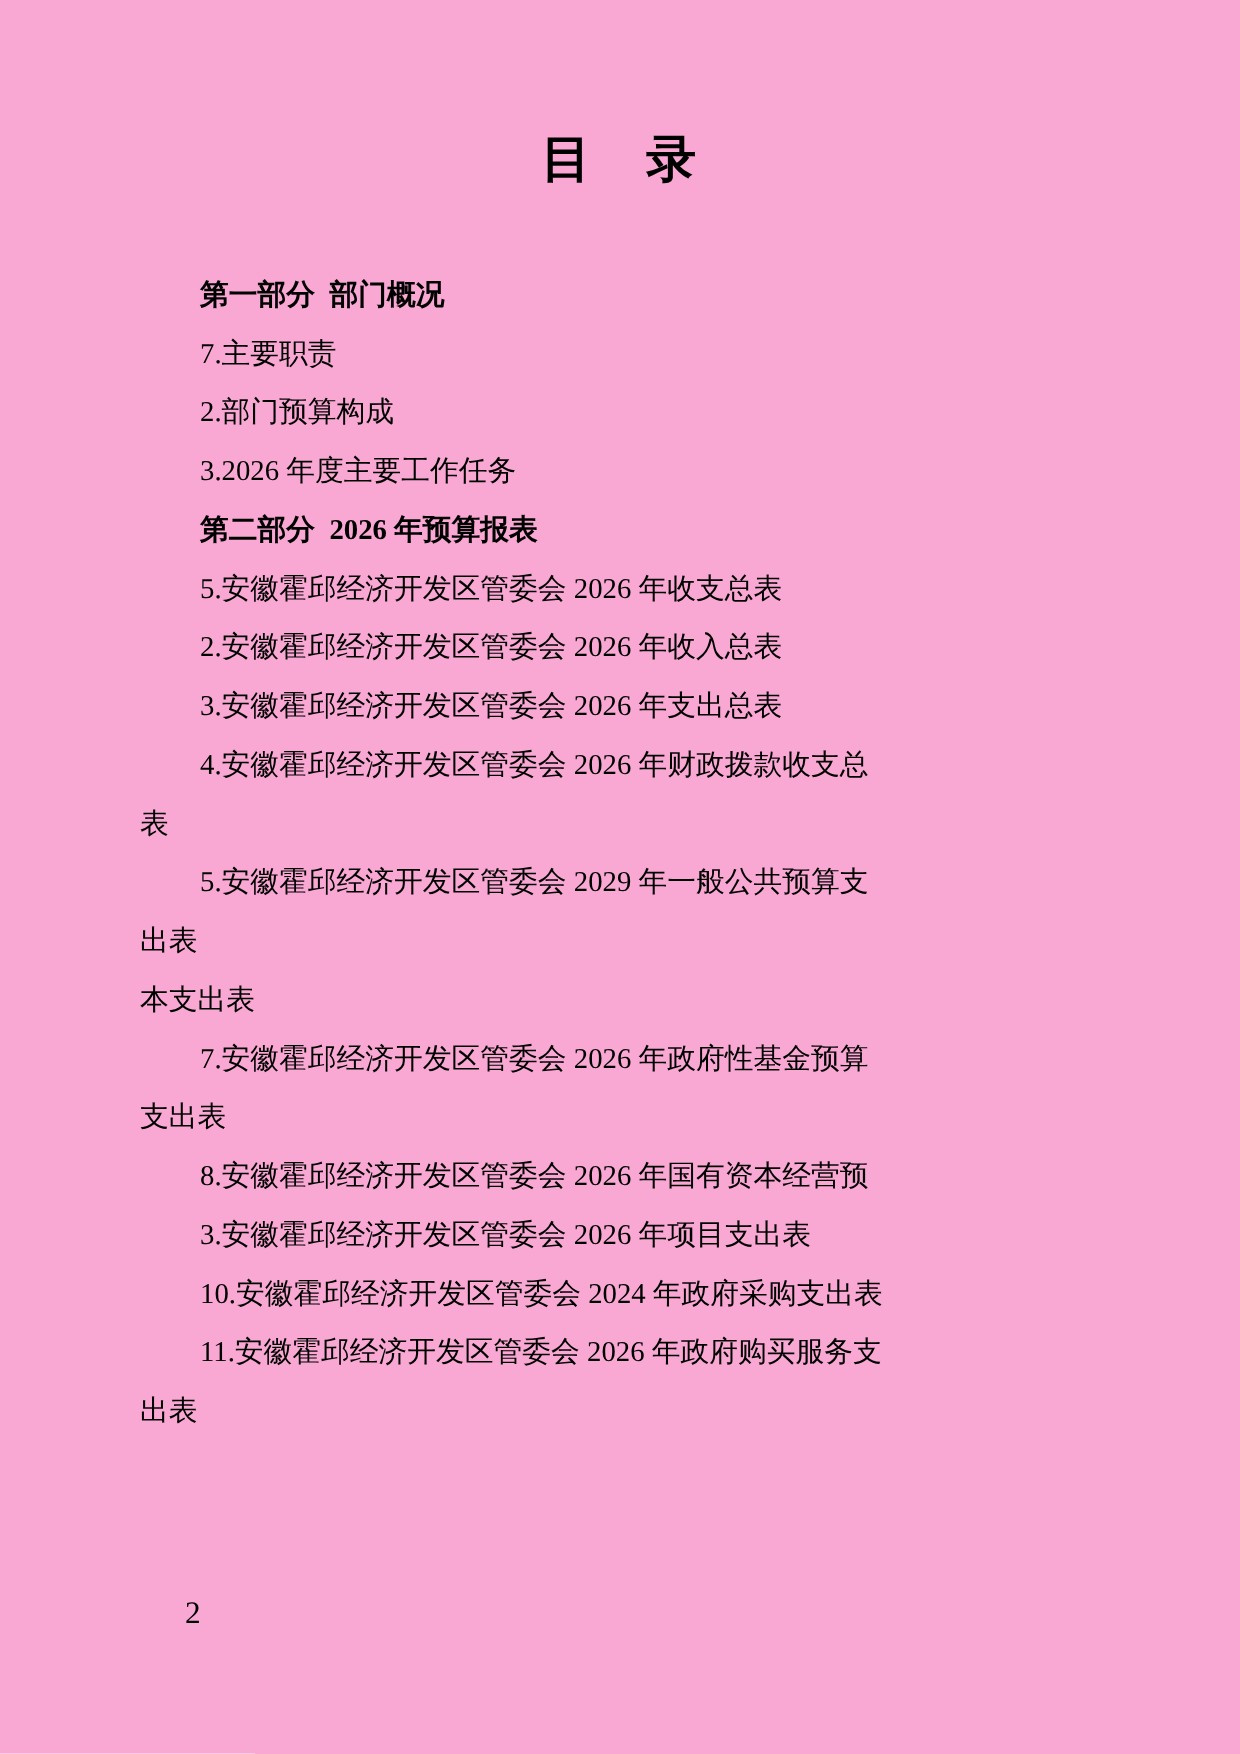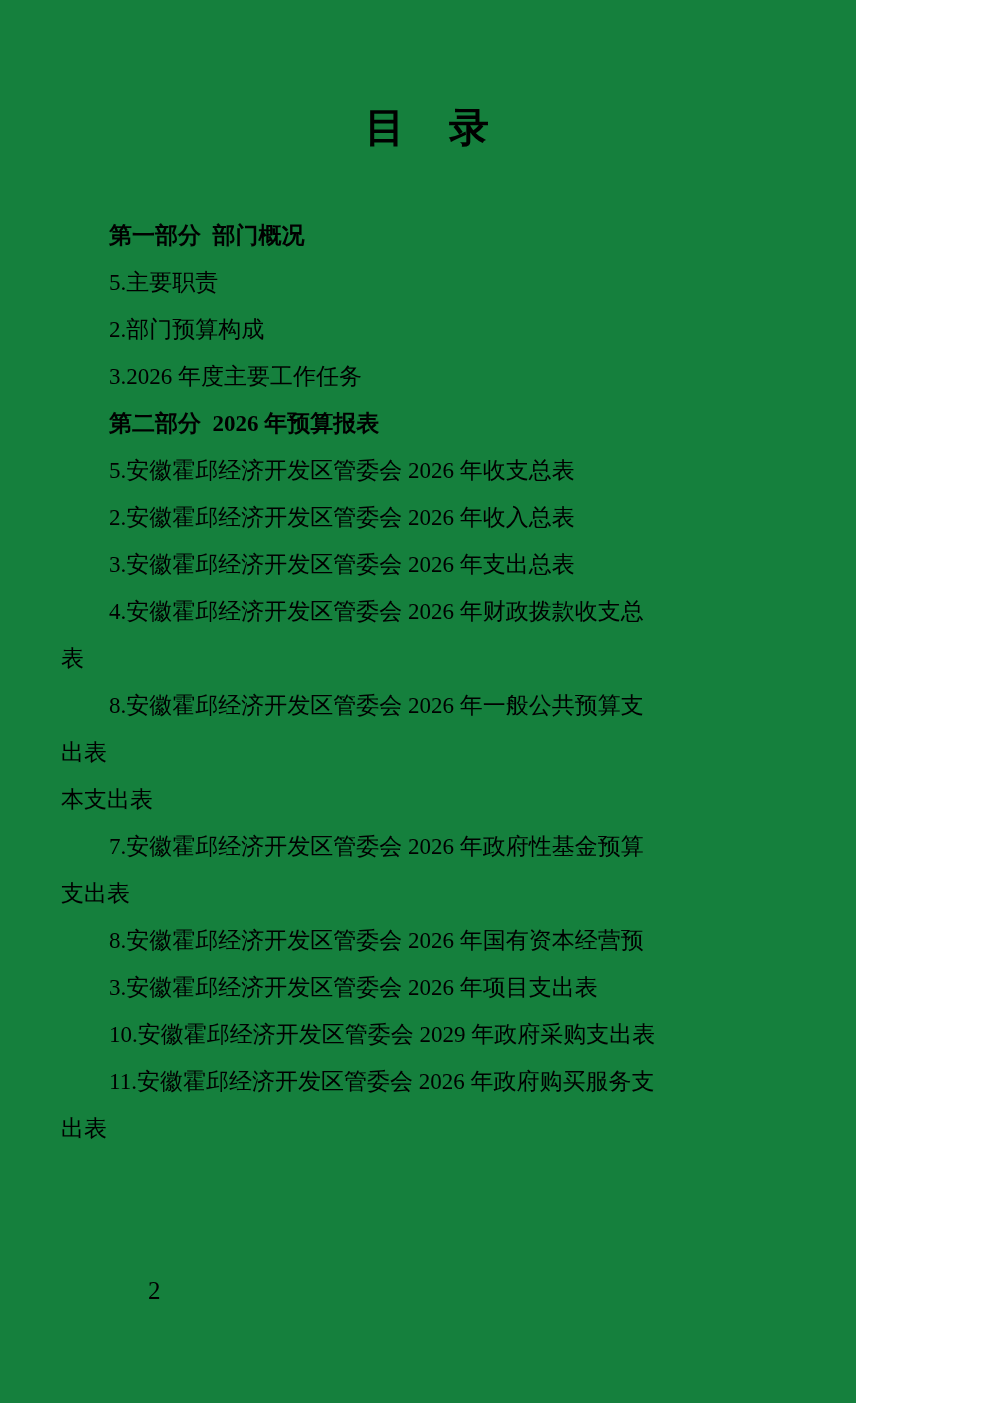--- a/index.html
+++ b/index.html
@@ -6,25 +6,25 @@
   html, body { background: #ffffff; }
   body {
     width: 992px;
     height: 1403px;
     position: relative;
     overflow: hidden;
     font-family: "Liberation Serif", "DejaVu Serif", serif;
     color: #000000;
   }
   .page {
-    width: 856px;
+    width: 992px;
     height: 1403px;
-    padding: 0 61px;
+    padding: 0 112px;
     position: relative;
-    background: #15803d;
+    background: #f9a8d4;
   }
   .doc-title {
     padding-top: 104px;
     font-size: 40px;
     font-weight: bold;
     line-height: 1.2;
     text-align: center;
     letter-spacing: 2px;
     white-space: pre;
   }
@@ -56,21 +56,21 @@
 </style>
 </head>
 <body>
 
 <div class="page">
   <h1 class="doc-title">目　录</h1>
 
   <div class="toc">
       <p class="toc-heading">第一部分  部门概况</p>
       <p class="toc-item">
-        <span class="toc-line first">5.主要职责</span>
+        <span class="toc-line first">7.主要职责</span>
       </p>
       <p class="toc-item">
         <span class="toc-line first">2.部门预算构成</span>
       </p>
       <p class="toc-item">
         <span class="toc-line first">3.2026 年度主要工作任务</span>
       </p>
       <p class="toc-heading">第二部分  2026 年预算报表</p>
       <p class="toc-item">
         <span class="toc-line first">5.安徽霍邱经济开发区管委会 2026 年收支总表</span>
@@ -79,38 +79,38 @@
         <span class="toc-line first">2.安徽霍邱经济开发区管委会 2026 年收入总表</span>
       </p>
       <p class="toc-item">
         <span class="toc-line first">3.安徽霍邱经济开发区管委会 2026 年支出总表</span>
       </p>
       <p class="toc-item">
         <span class="toc-line first">4.安徽霍邱经济开发区管委会 2026 年财政拨款收支总</span>
         <span class="toc-line">表</span>
       </p>
       <p class="toc-item">
-        <span class="toc-line first">8.安徽霍邱经济开发区管委会 2026 年一般公共预算支</span>
+        <span class="toc-line first">5.安徽霍邱经济开发区管委会 2029 年一般公共预算支</span>
         <span class="toc-line">出表</span>
       </p>
       <p class="toc-item">
         <span class="toc-line">本支出表</span>
       </p>
       <p class="toc-item">
         <span class="toc-line first">7.安徽霍邱经济开发区管委会 2026 年政府性基金预算</span>
         <span class="toc-line">支出表</span>
       </p>
       <p class="toc-item">
         <span class="toc-line first">8.安徽霍邱经济开发区管委会 2026 年国有资本经营预</span>
       </p>
       <p class="toc-item">
         <span class="toc-line first">3.安徽霍邱经济开发区管委会 2026 年项目支出表</span>
       </p>
       <p class="toc-item">
-        <span class="toc-line first">10.安徽霍邱经济开发区管委会 2029 年政府采购支出表</span>
+        <span class="toc-line first">10.安徽霍邱经济开发区管委会 2024 年政府采购支出表</span>
       </p>
       <p class="toc-item">
         <span class="toc-line first">11.安徽霍邱经济开发区管委会 2026 年政府购买服务支</span>
         <span class="toc-line">出表</span>
       </p>
     </div>
 
   <div class="page-footer">2</div>
 </div>
 

